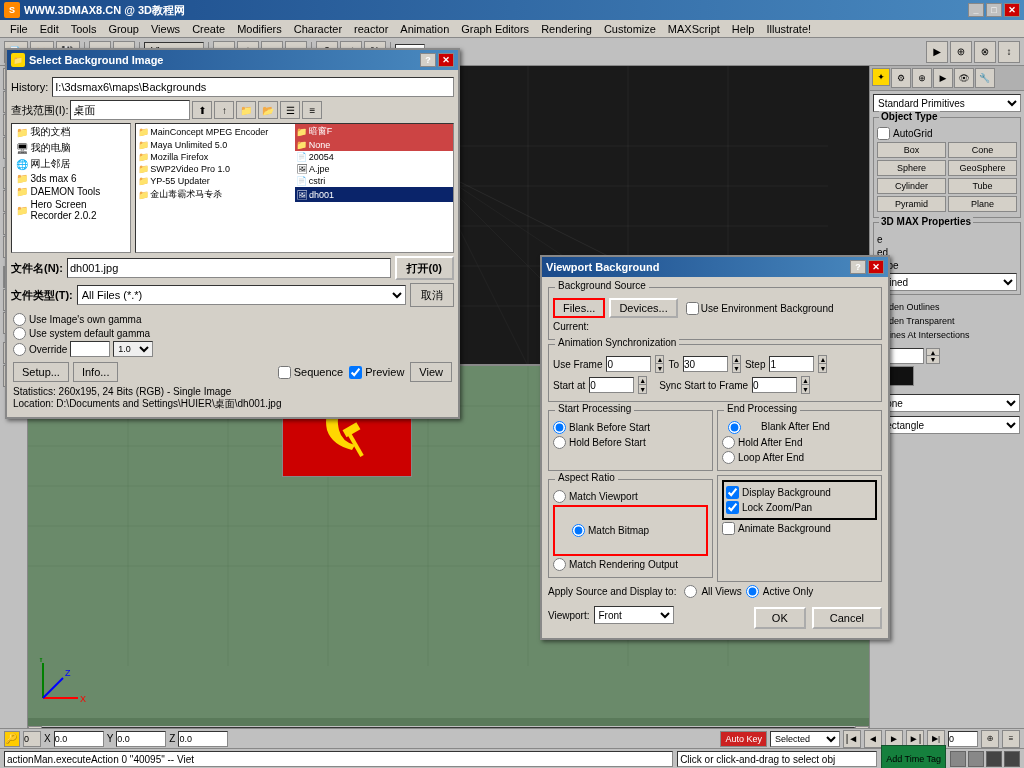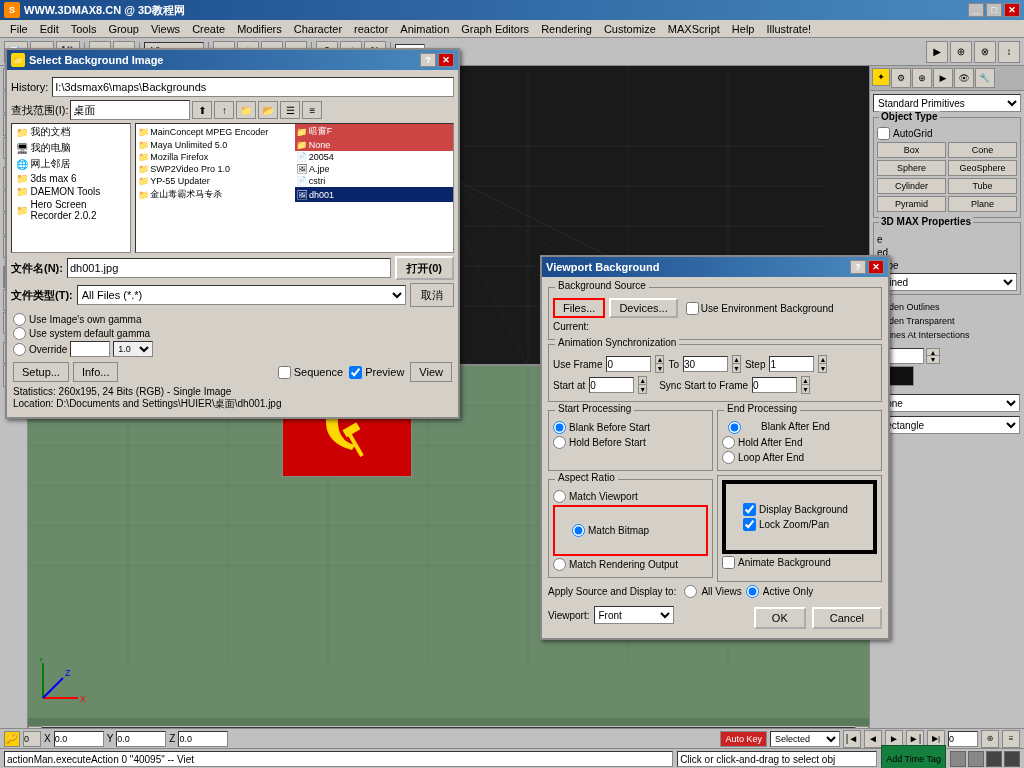--- a/index.html
+++ b/index.html
@@ -638,21 +638,21 @@
               <span>Match Bitmap</span>
             </div>
             <div style="display:flex; align-items:center; gap:3px; font-size:10px; margin:2px 0;">
               <input type="radio" name="aspect" style="">
               <span>Match Rendering Output</span>
             </div>
           </div>
         </div>
 
         <div style="flex:1; padding:4px; border:1px solid #888; position:relative;">
-          <div style="border:4px solid #000000; padding:17px;">
+          <div style="border:2px solid #000000; padding:2px;">
             <div style="display:flex; align-items:center; gap:3px; font-size:10px; margin:2px 0;">
               <input type="checkbox" checked="" style="">
               <span>Display Background</span>
             </div>
             <div style="display:flex; align-items:center; gap:3px; font-size:10px; margin:2px 0;">
               <input type="checkbox" checked="" style="">
               <span>Lock Zoom/Pan</span>
             </div>
           </div>
           <div style="display:flex; align-items:center; gap:3px; font-size:10px; margin:2px 0;">

